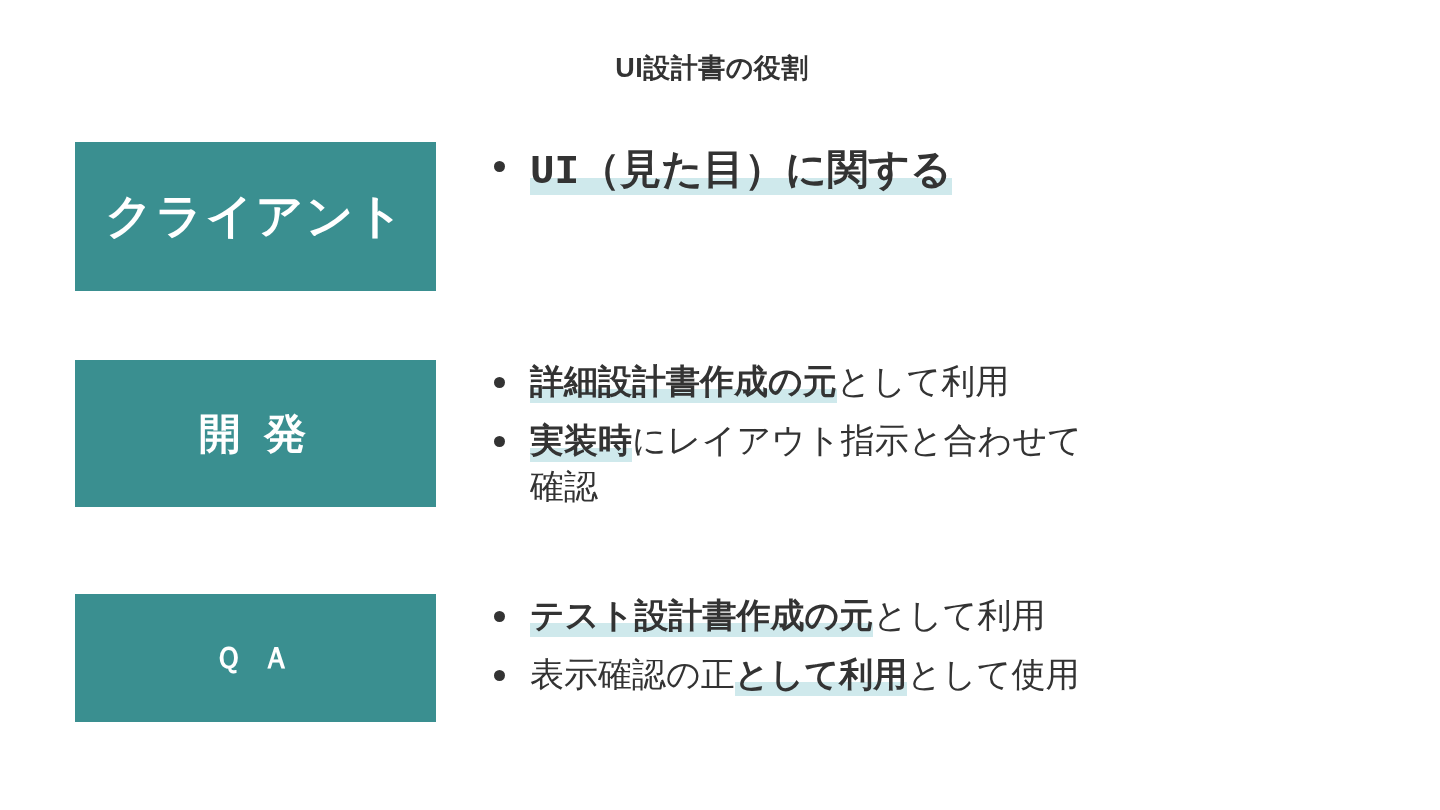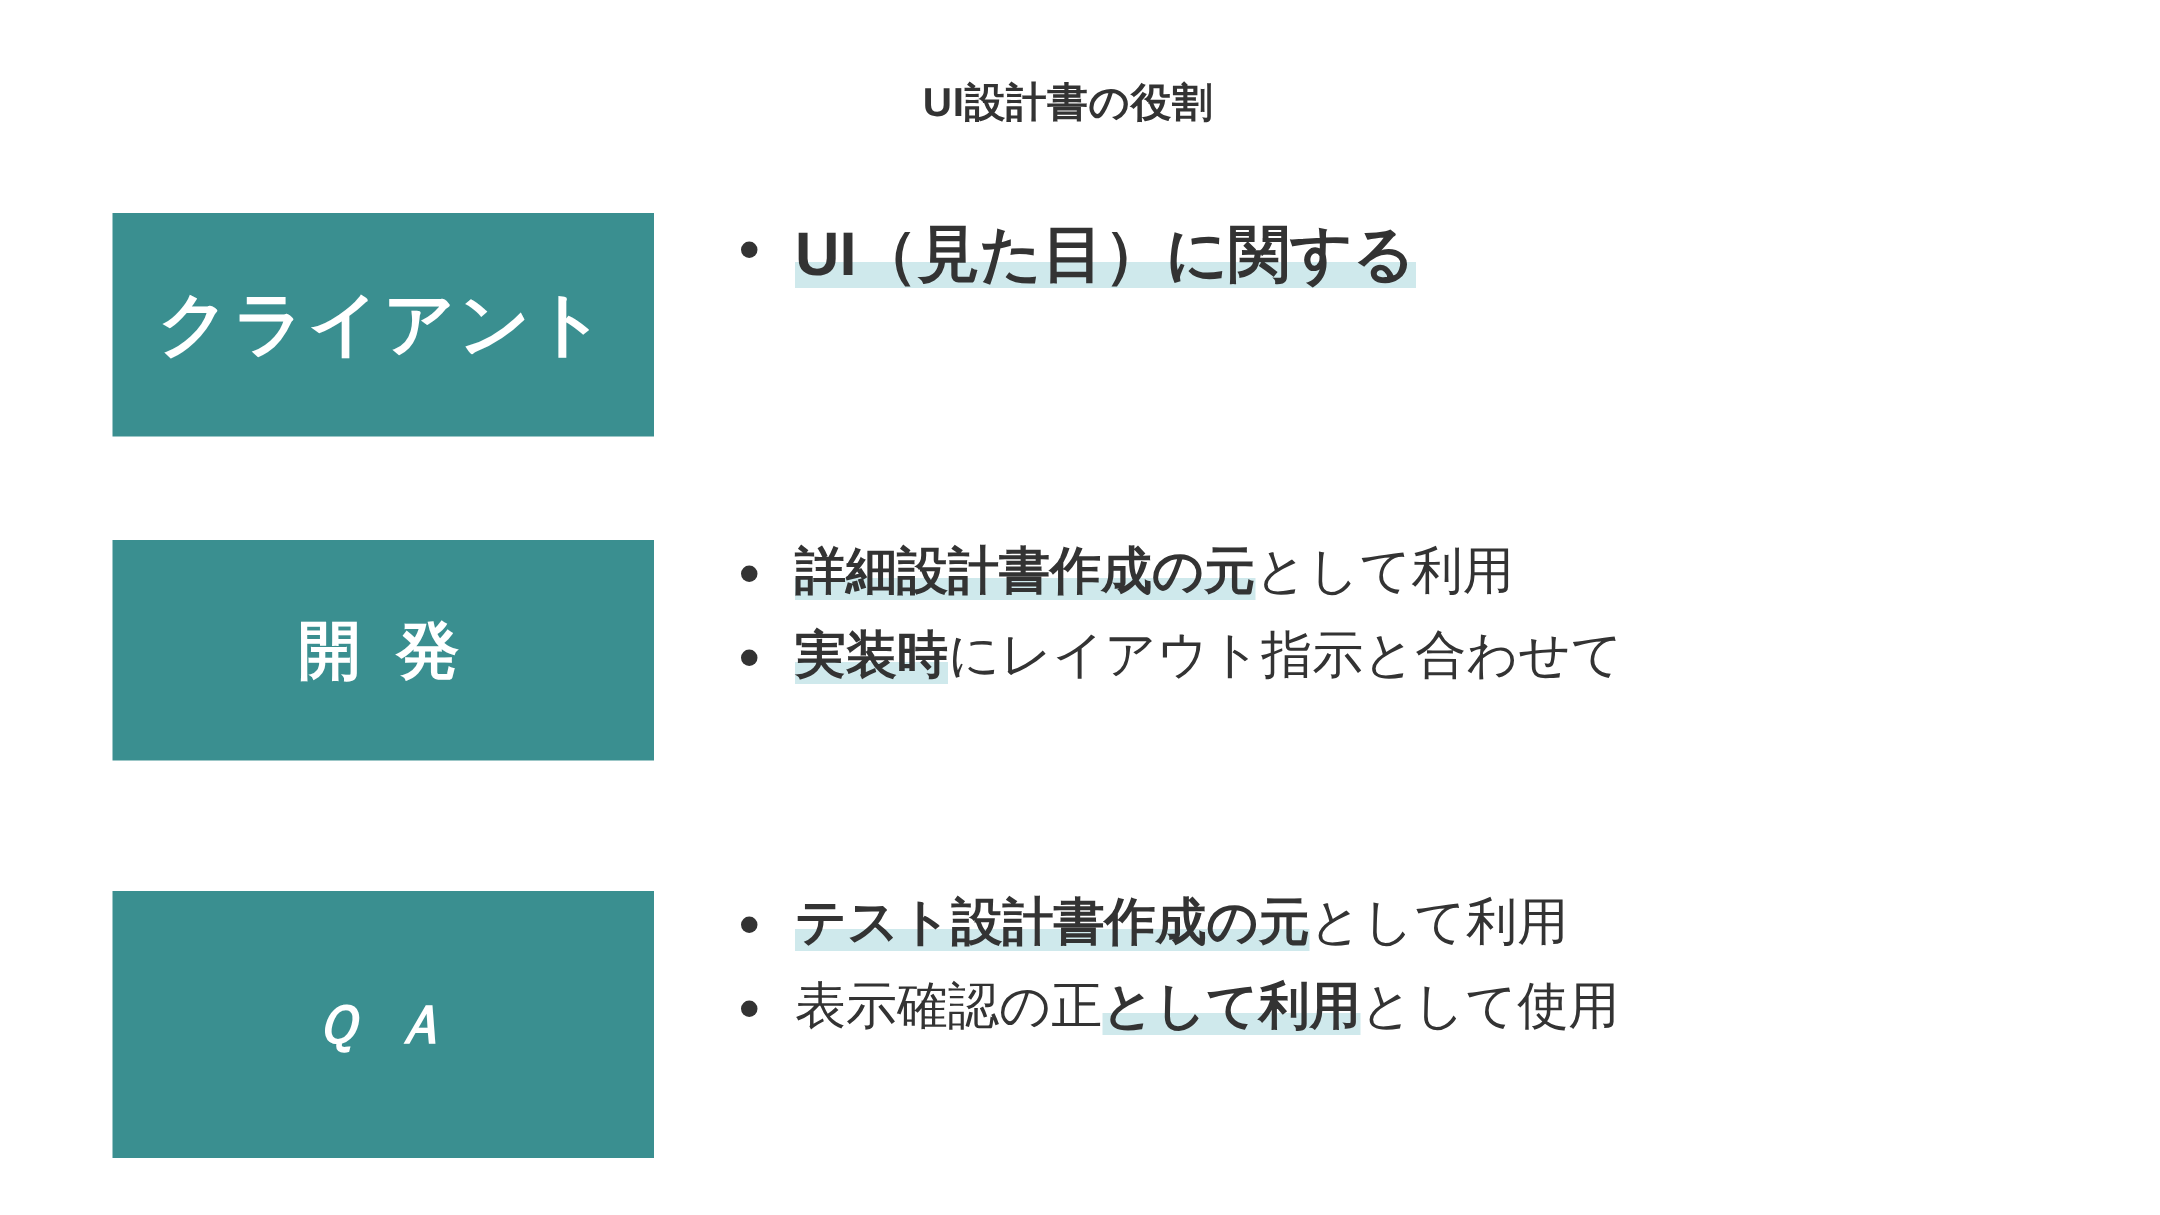--- a/index.html
+++ b/index.html
@@ -54,21 +54,21 @@
     display: flex;
     align-items: center;
     justify-content: center;
     color: #ffffff;
     font-weight: bold;
     box-sizing: border-box;
     user-select: none;
   }
   #role-box-client { height: 149px; font-size: 47px; letter-spacing: 2px; }
   #role-box-dev    { height: 147px; font-size: 42px; letter-spacing: 6px; }
-  #role-box-qa     { height: 178px; font-size: 36px; letter-spacing: 6px; font-style: italic; }
+  #role-box-qa     { height: 128px; font-size: 30px; letter-spacing: 6px; }
 
   
   .bullets {
     position: absolute;
     left: 488px;
     width: 900px;
   }
   .bullet {
     position: relative;
     padding-left: 42px;
@@ -91,21 +91,21 @@
   
   .hl {
     background: linear-gradient(
       to bottom,
       rgba(0,0,0,0) 0%,
       rgba(0,0,0,0) 62%,
       #cfe9ec 62%,
       #cfe9ec 100%
     );
   }
-  .bold { font-weight: bold; }
+  .bold { font-weight: bold; font-family: Liberation Mono, monospace; }
 
   
   #bullets-client .bullet { font-size: 41px; font-weight: bold; line-height: 1.32; }
   #bullets-client .bullet .dot { top: 0.46em; }
 </style>
 </head>
 <body>
 
 <div id="slide">
 
@@ -128,20 +128,21 @@
       <span>開 発</span>
     </div>
     <div class="bullets" id="bullets-dev">
         <div class="bullet">
           <span class="dot"></span>
           <span class="line"><span class="hl bold">詳細設計書作成の元</span><span>として利用</span></span>
         </div>
         <div class="bullet">
           <span class="dot"></span>
           <span class="line"><span class="hl bold">実装時</span><span>にレイアウト指示と合わせて</span></span>
+          <span class="line"><span>確認</span></span>
         </div>
       </div>
   </div>
 
   <div class="row" id="row-qa">
     <div class="role-box" id="role-box-qa">
       <span>Ｑ Ａ</span>
     </div>
     <div class="bullets" id="bullets-qa">
         <div class="bullet">

